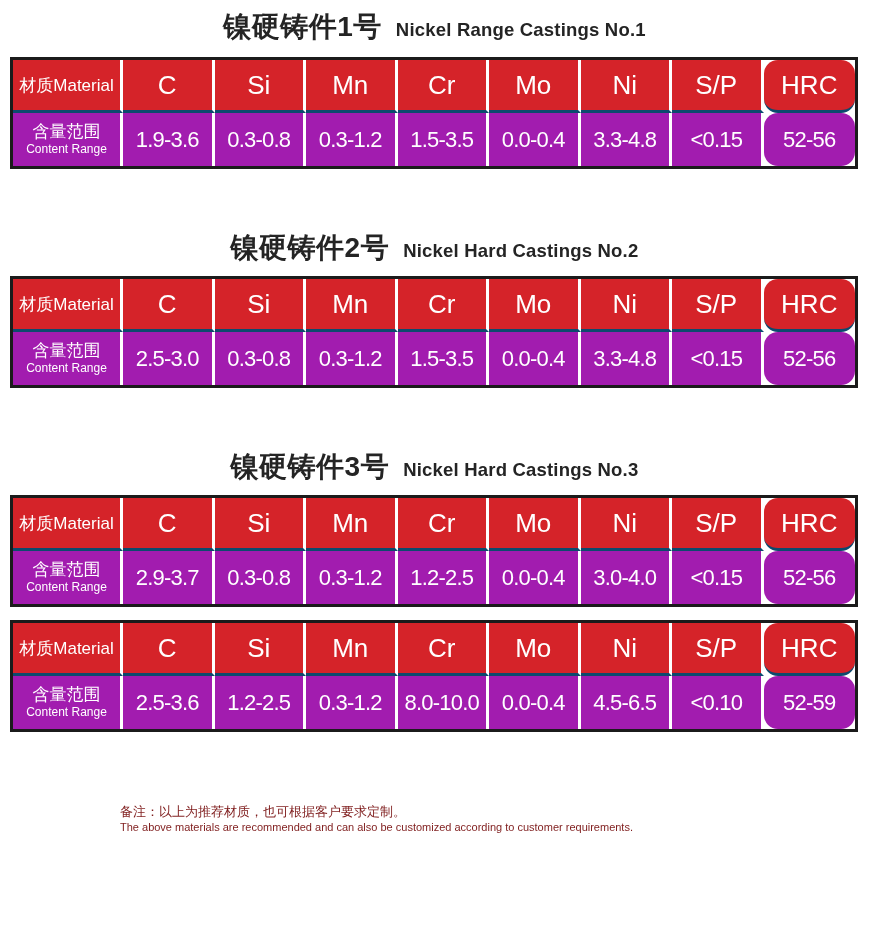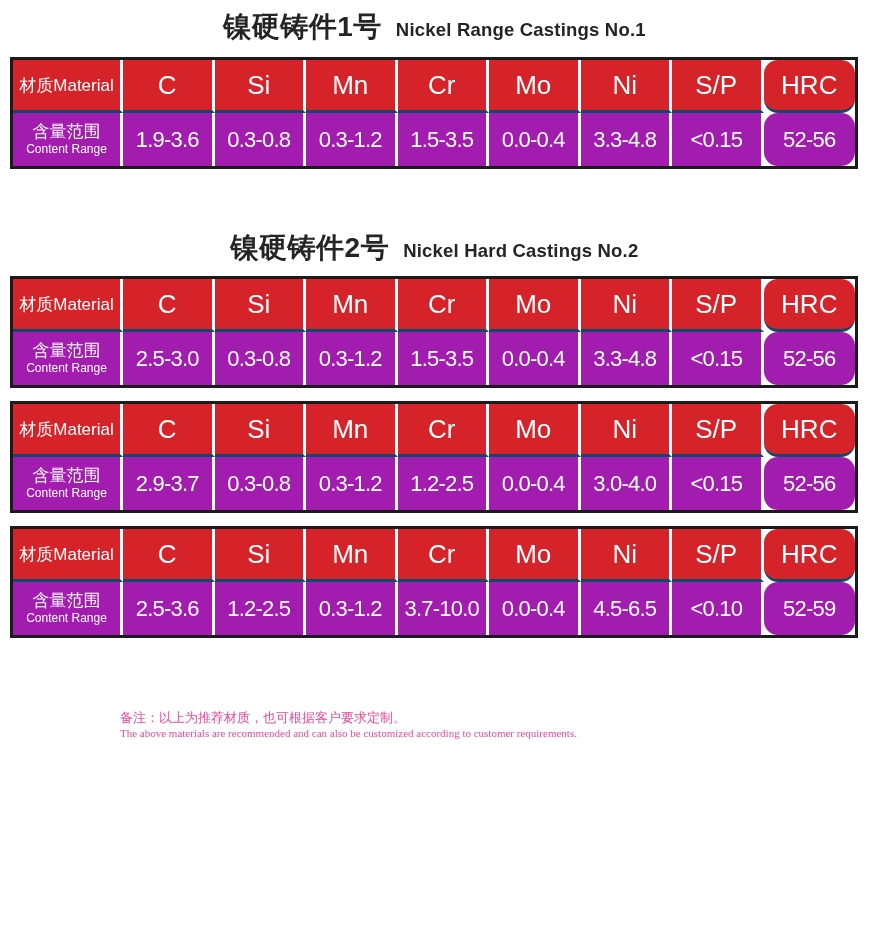--- a/index.html
+++ b/index.html
@@ -65,22 +65,21 @@
   }
   th:last-child, td:last-child { border-right: none; border-radius: 14px; }
 
   th.label-cell { font-size: 17px; font-weight: 400; letter-spacing: 0; }
   td.label-cell { font-size: 16px; letter-spacing: 0; }
   td.label-cell .range-zh { font-size: 17px; line-height: 19px; }
   td.label-cell .range-en { font-size: 12px; line-height: 17px; }
 
   .footnote {
     margin: 72px 0 0 120px;
-    color: #ec4899;
-    font-family: Liberation Serif, serif;
+    color: #7f1d1d;
   }
   .footnote .note-zh { font-size: 13px; line-height: 15px; }
   .footnote .note-en { font-size: 11px; line-height: 16px; }
 </style>
 </head>
 <body>
 
 <div class="section section-1">
   <div class="section-title">
     <span class="title-zh">镍硬铸件1号</span><span class="title-en">Nickel Range Castings No.1</span>
@@ -171,20 +170,23 @@
         <td>0.0-0.4</td>
         <td>3.3-4.8</td>
         <td>&lt;0.15</td>
         <td>52-56</td>
       </tr>
     </tbody>
   </table>
 </div>
 
 <div class="section section-3">
+  <div class="section-title">
+    <span class="title-zh">镍硬铸件3号</span><span class="title-en">Nickel Hard Castings No.3</span>
+  </div>
   <table class="spec-table">
     <colgroup>
         <col class="c-label">
         <col>
         <col>
         <col>
         <col>
         <col>
         <col>
         <col>
@@ -250,21 +252,21 @@
     </thead>
     <tbody>
       <tr>
         <td class="label-cell">
           <div class="range-zh">含量范围</div>
           <div class="range-en">Content Range</div>
         </td>
         <td>2.5-3.6</td>
         <td>1.2-2.5</td>
         <td>0.3-1.2</td>
-        <td>3.7-10.0</td>
+        <td>8.0-10.0</td>
         <td>0.0-0.4</td>
         <td>4.5-6.5</td>
         <td>&lt;0.10</td>
         <td>52-59</td>
       </tr>
     </tbody>
   </table>
 </div>
 
 <div class="footnote">

